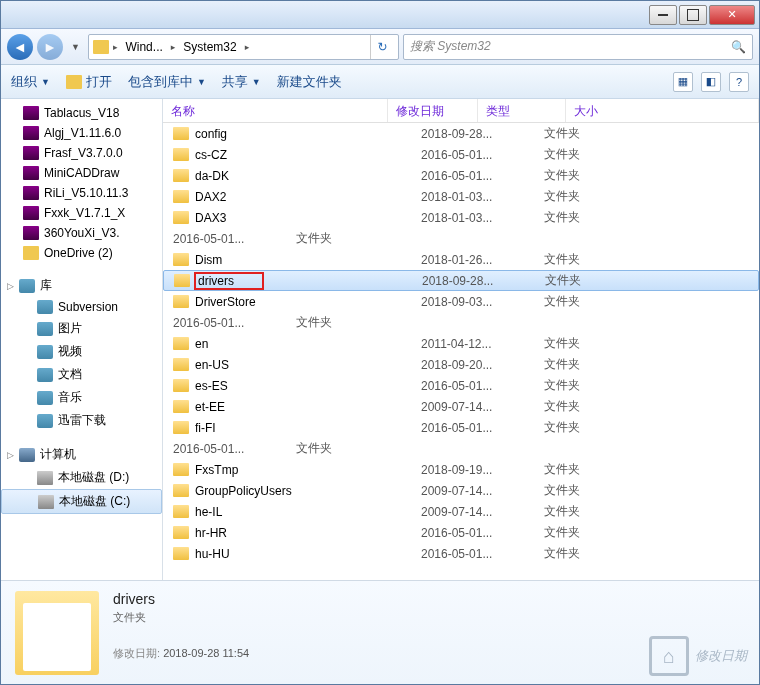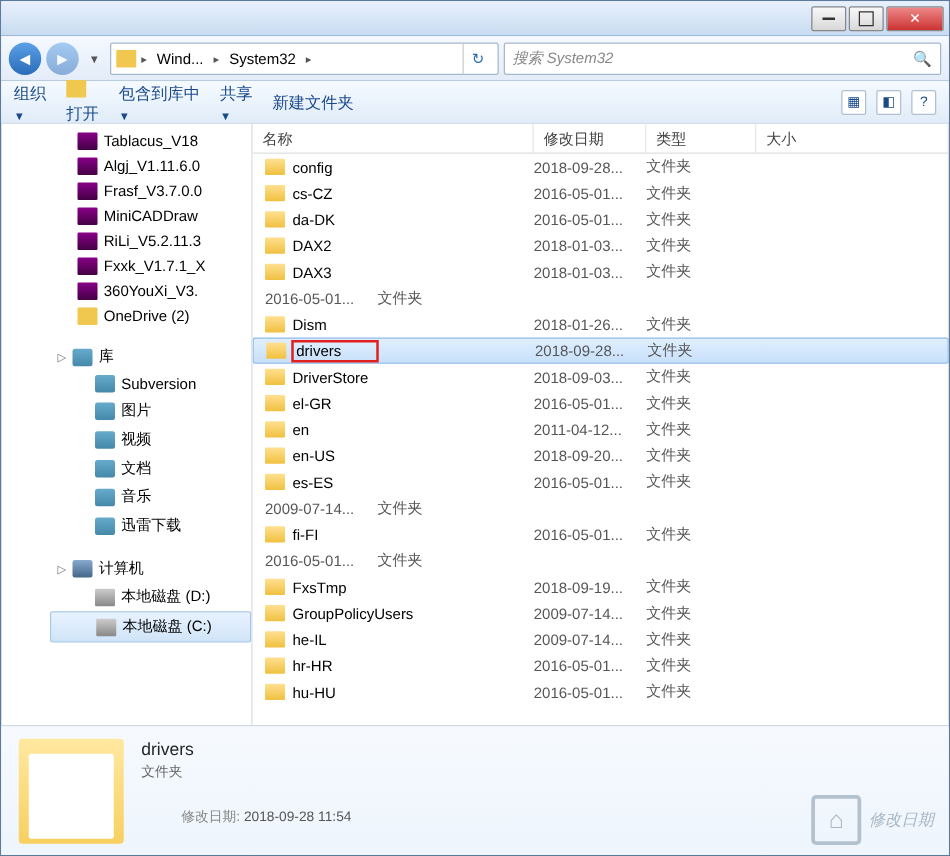--- a/index.html
+++ b/index.html
@@ -21,65 +21,65 @@
 .drop-arrow { font-size:9px; color:#555; padding:0 4px; cursor:pointer; }
 .addrbar { flex:1; height:26px; background:#fff; border:1px solid #a8b8cc; border-radius:2px; display:flex; align-items:center; padding:0 4px; font-size:12px; gap:2px; }
 .addrbar .folder-ico { width:16px; height:14px; background:#f0c850; border-radius:1px; }
 .crumb { padding:2px 4px; cursor:pointer; }
 .crumb-arrow { font-size:9px; color:#555; padding:0 2px; }
 .refresh-btn { width:24px; height:24px; display:flex; align-items:center; justify-content:center; color:#2a6cb8; cursor:pointer; border-left:1px solid #ccc; margin-left:auto; }
 .searchbar { width:350px; height:26px; background:#fff; border:1px solid #a8b8cc; border-radius:2px; display:flex; align-items:center; padding:0 6px; font-size:12px; color:#888; font-style:italic;gap:20px; }
 .searchbar .mag { margin-left:auto; font-style:normal; color:#555; }
 
 .toolbar { height:34px; background: linear-gradient(#f5faff,#e0ecf8); border-bottom:1px solid #c8d8e8; display:flex; align-items:center; padding:0 10px; gap:16px; font-size:13px; color:#1a4a8a; }
-.tool-item { display:flex; gap:4px; cursor:pointer;flex-direction:column; }
+.tool-item { display:flex; align-items:center; gap:4px; cursor:pointer; }
 .tool-item .arr { font-size:9px; }
 .tool-right { margin-left:auto; display:flex; gap:8px; }
 .tool-ico { width:20px; height:20px; border:1px solid #b0c0d0; border-radius:2px; background:#fff; display:flex; align-items:center; justify-content:center; font-size:11px; cursor:pointer; }
 
-.body-area { display:flex; height: calc(685px - 28px - 36px - 34px - 106px); padding-left: 39px; }
+.body-area { display:flex; height: calc(685px - 28px - 36px - 34px - 106px); }
 
 .sidebar { width:162px; border-right:1px solid #d8e0e8; overflow-y:auto; overflow-x:hidden; font-size:12px; padding:4px 0; }
 .side-item { display:flex; align-items:center; gap:5px; padding:3px 6px 3px 22px; cursor:pointer; white-space:nowrap; overflow:hidden; text-overflow:ellipsis; }
 .side-item.l2 { padding-left:36px; }
 .side-item.sel { background:linear-gradient(#e8f2ff,#d0e4f8); border:1px solid #a8c8e8; border-radius:2px; }
 .side-group { padding:4px 6px 3px 18px; display:flex; align-items:center; gap:5px; font-size:12px; cursor:pointer; }
 .side-group .exp { position:absolute; left:6px; font-size:9px; color:#777; }
 .side-group { position:relative; }
 .ico { width:16px; height:14px; display:inline-block; flex-shrink:0; }
 .ico-rar { background:linear-gradient(#808,#404); border-radius:1px; }
 .ico-folder { background:#f0c850; border-radius:1px; }
 .ico-lib { background:linear-gradient(#6ac,#48a); border-radius:2px; }
 .ico-drive { background:linear-gradient(#ccc,#888); border-radius:1px; }
 .ico-comp { background:linear-gradient(#8ac,#468); border-radius:2px; }
 
 .main { flex:1; display:flex; flex-direction:column; overflow:hidden; }
-.col-headers { height:24px; border-bottom:1px solid #e0e0e0; display:flex; font-size:12px; color:#404040; }
+.col-headers { height:24px; border-bottom:1px solid #e0e0e0; display:flex; font-size:12px; color:#6d28d9; }
 .col-h { padding:4px 8px; border-right:1px solid #e8e8e8; cursor:pointer; }
 .col-h.name { width:225px; }
 .col-h.date { width:90px; }
 .col-h.type { width:88px; }
 .col-h.size { flex:1; }
 
 .file-list { flex:1; overflow-y:auto; font-size:12px; }
-.file-row { display:flex; align-items:center; height:21px; padding-left:10px; cursor:pointer; }
+.file-row { display:flex; align-items:center; height:21px; padding-left:10px; cursor:pointer;gap:33px; }
 .file-row.selected { background:linear-gradient(#e0efff,#c8e0fa); border:1px solid #8ab8e8; border-radius:2px; }
 .file-row .fname { width:215px; display:flex; align-items:center; gap:6px; }
 .file-row .fdate { width:90px; color:#555; }
 .file-row .ftype { width:88px; color:#555; }
 .file-row .folder-ico { width:16px; height:13px; background:linear-gradient(#ffe090,#f0c040); border-radius:1px; flex-shrink:0; }
 
 .details-pane { height:104px; border-top:1px solid #d0dae5; background:linear-gradient(#f6faff,#eef5fc); display:flex; padding:10px 14px; gap:14px; font-size:12px; }
 .preview-ico { width:84px; height:84px; background:linear-gradient(#ffe8a0,#f8d060); border-radius:3px; position:relative; }
 .preview-ico::after { content:''; position:absolute; inset:12px 8px 4px 8px; background:#fff; border-radius:2px; }
 .details-text { display:flex; flex-direction:column; gap:3px; }
 .details-title { font-size:14px; color:#222; }
 .details-sub { color:#666; font-size:11px; }
 .details-meta { color:#555; font-size:11px; margin-top:18px; }
-.details-meta .lbl { color:#888;margin-left:32px; }
+.details-meta .lbl { color:#888; }
 
 .watermark { position:absolute; right:12px; bottom:8px; font-size:13px; color:rgba(120,140,160,.6); font-style:italic; display:flex; align-items:center; gap:6px; }
 .watermark .logo { width:40px; height:40px; border:3px solid rgba(120,140,160,.5); border-radius:4px; display:flex; align-items:center; justify-content:center; font-size:20px; }
 </style>
 </head>
 <body>
 
 <div class="window">
 
   <div class="titlebar">
@@ -149,21 +149,21 @@
         <div class="side-item">
           <span class="ico ico-rar"></span>
           <span>Frasf_V3.7.0.0</span>
         </div>
         <div class="side-item">
           <span class="ico ico-rar"></span>
           <span>MiniCADDraw</span>
         </div>
         <div class="side-item">
           <span class="ico ico-rar"></span>
-          <span>RiLi_V5.2.11.3</span>
+          <span>RiLi_V5.10.11.3</span>
         </div>
         <div class="side-item">
           <span class="ico ico-rar"></span>
           <span>Fxxk_V1.7.1_X</span>
         </div>
         <div class="side-item">
           <span class="ico ico-rar"></span>
           <span>360YouXi_V3.</span>
         </div>
         <div class="side-item">
@@ -285,24 +285,20 @@
           </div>
           <div class="file-row">
             <div class="fname">
               <span class="folder-ico"></span>
               <span style="">DriverStore</span>
             </div>
             <div class="fdate">2018-09-03...</div>
             <div class="ftype">文件夹</div>
           </div>
           <div class="file-row">
-            <div class="fname">
-              <span class="folder-ico"></span>
-              <span style="">el-GR</span>
-            </div>
             <div class="fdate">2016-05-01...</div>
             <div class="ftype">文件夹</div>
           </div>
           <div class="file-row">
             <div class="fname">
               <span class="folder-ico"></span>
               <span style="">en</span>
             </div>
             <div class="fdate">2011-04-12...</div>
             <div class="ftype">文件夹</div>
@@ -317,20 +313,24 @@
           </div>
           <div class="file-row">
             <div class="fname">
               <span class="folder-ico"></span>
               <span style="">es-ES</span>
             </div>
             <div class="fdate">2016-05-01...</div>
             <div class="ftype">文件夹</div>
           </div>
           <div class="file-row">
+            <div class="fname">
+              <span class="folder-ico"></span>
+              <span style="">et-EE</span>
+            </div>
             <div class="fdate">2009-07-14...</div>
             <div class="ftype">文件夹</div>
           </div>
           <div class="file-row">
             <div class="fname">
               <span class="folder-ico"></span>
               <span style="">fi-FI</span>
             </div>
             <div class="fdate">2016-05-01...</div>
             <div class="ftype">文件夹</div>

